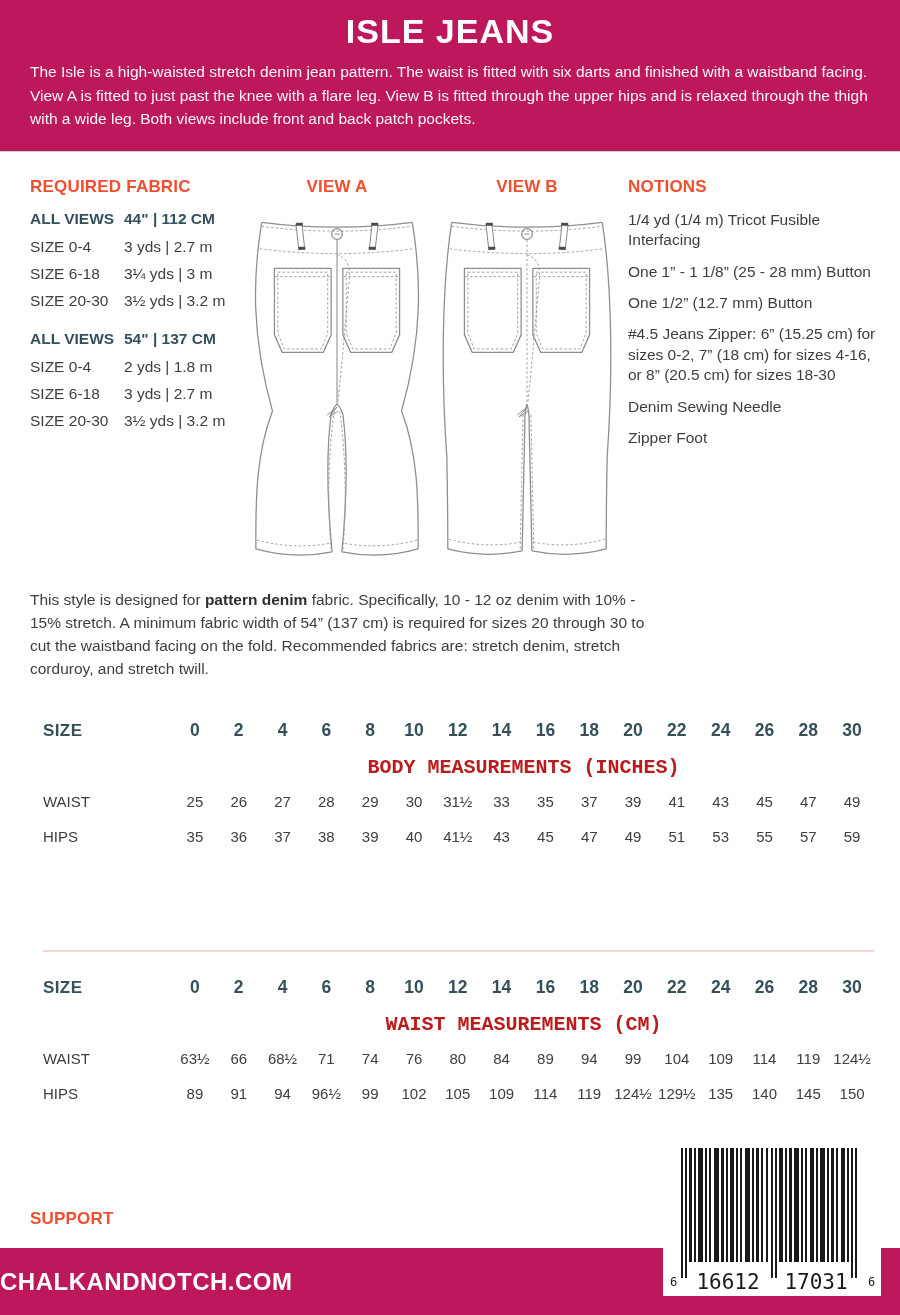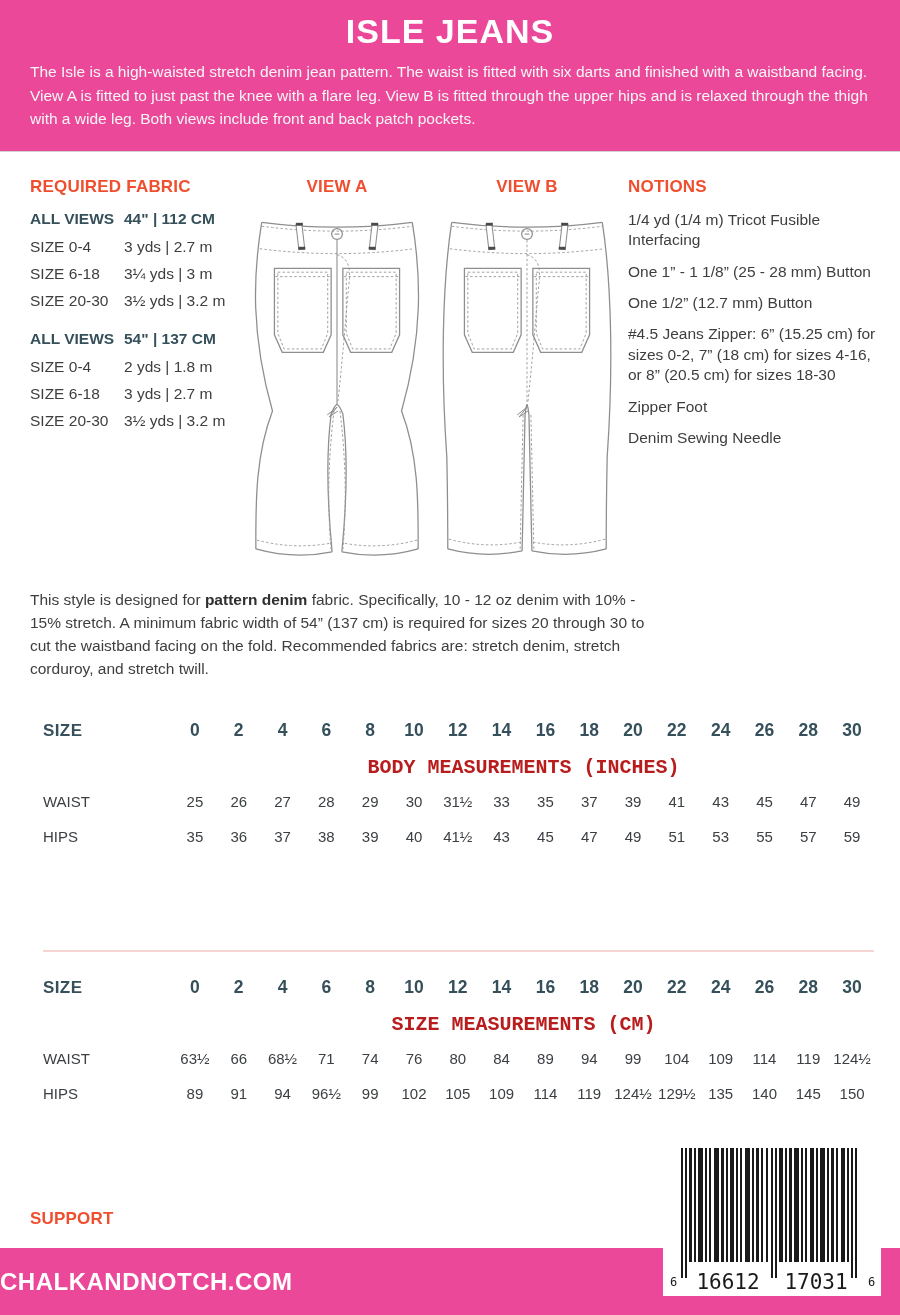--- a/index.html
+++ b/index.html
@@ -3,21 +3,21 @@
 <meta charset="utf-8">
 <style>
   * { margin:0; padding:0; box-sizing:border-box; }
   html,body { background:#e8e8e8; }
   .page {
     width:900px; height:1315px; position:relative; overflow:hidden;
     background:#ffffff; margin:0 auto;
     font-family:"Liberation Sans", sans-serif; color:#3e3e3e;
   }
   
-  .band { background:#ec4899; color:#f5f6f6; }
+  .band { background:#be185d; color:#f5f6f6; }
   .header-band { padding:12px 30px 20px; box-shadow:0 1px 0 rgba(0,0,0,.18); }
   .page-title { text-align:center; font-size:34px; font-weight:700; letter-spacing:1px; color:#ffffff; margin-bottom:9px; }
   .pattern-desc { font-size:15.5px; line-height:1.52; }
   
   .cols { display:flex; padding:26px 20px 0 30px; }
   .col-left  { width:214px; flex:none; }
   .col-mid   { width:376px; flex:none; display:flex; justify-content:center; gap:14px; }
   .col-right { flex:1; padding-left:8px; }
   h2.sec { color:#f04f2f; font-size:17px; font-weight:700; letter-spacing:.2px; margin-bottom:13px; }
   .fg-head { display:grid; grid-template-columns:94px 1fr; font-weight:700; color:#35505a; font-size:15.5px; margin:3px 0 10px; }
@@ -222,22 +222,22 @@
       </div>
     </div>
 
     <div class="col-right">
       <h2 class="sec">NOTIONS</h2>
       <ul class="notions-list">
           <li class="notion">1/4 yd (1/4 m) Tricot Fusible Interfacing</li>
           <li class="notion">One 1” - 1 1/8” (25 - 28 mm) Button</li>
           <li class="notion">One 1/2” (12.7 mm) Button</li>
           <li class="notion">#4.5 Jeans Zipper: 6” (15.25 cm) for sizes 0-2, 7” (18 cm) for sizes 4-16, or 8” (20.5 cm) for sizes 18-30</li>
+          <li class="notion">Denim Sewing Needle</li>
           <li class="notion">Zipper Foot</li>
-          <li class="notion">Denim Sewing Needle</li>
         </ul>
     </div>
   </div>
 
   <section class="suggested">
     <p><span>This style is designed for </span><b>pattern denim</b><span> fabric. Specifically, 10 - 12 oz denim with 10% - 15% stretch. A minimum fabric width of 54” (137 cm) is required for sizes 20 through 30 to cut the waistband facing on the fold. Recommended fabrics are: stretch denim, stretch corduroy, and stretch twill.</span></p>
   </section>
 
   <section class="tables">
     <div class="size-table table-in">
@@ -318,21 +318,21 @@
           <div class="cell num">18</div>
           <div class="cell num">20</div>
           <div class="cell num">22</div>
           <div class="cell num">24</div>
           <div class="cell num">26</div>
           <div class="cell num">28</div>
           <div class="cell num">30</div>
         </div>
         <div class="trow">
           <div class="cell"></div>
-          <div class="sec-head">SIZE MEASUREMENTS (CM)</div>
+          <div class="sec-head">WAIST MEASUREMENTS (CM)</div>
         </div>
         <div class="trow tdata">
           <div class="cell rowlabel">WAIST</div>
           <div class="cell num">63½</div>
           <div class="cell num">66</div>
           <div class="cell num">68½</div>
           <div class="cell num">71</div>
           <div class="cell num">74</div>
           <div class="cell num">76</div>
           <div class="cell num">80</div>

